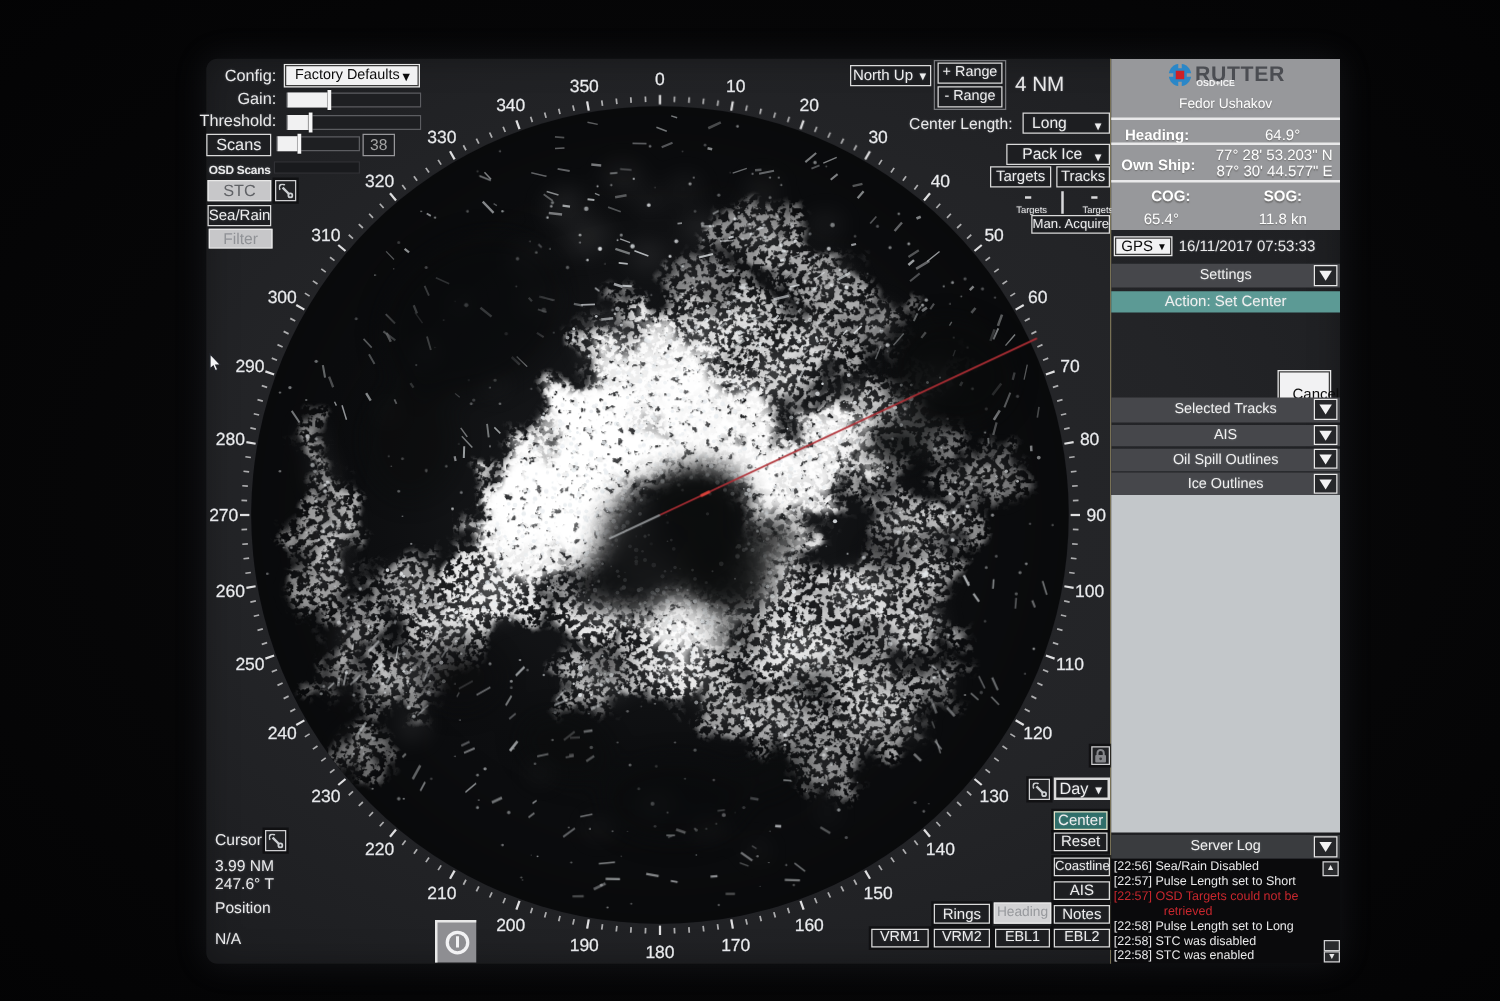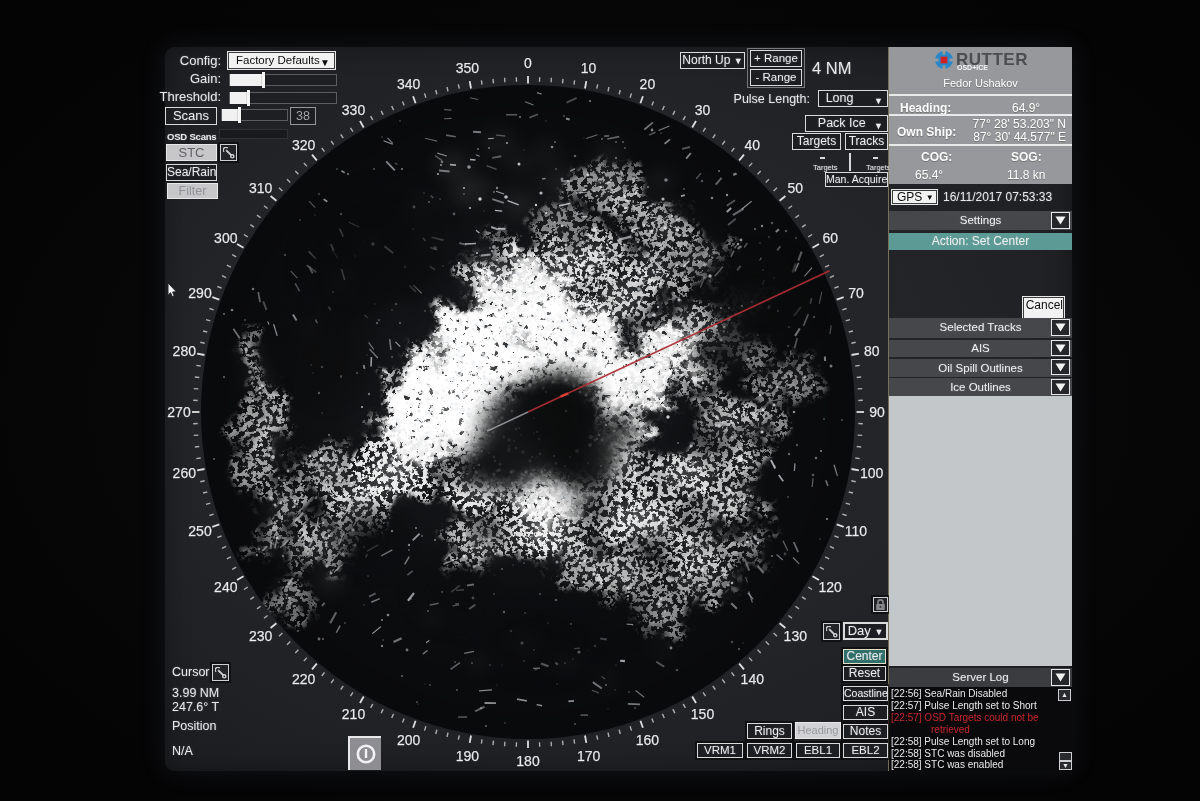--- a/index.html
+++ b/index.html
@@ -2149,21 +2149,21 @@
       </svg>
     </div>
 <div class="btn" style="left:166px;top:164px;width:51px;height:17px;line-height:15px;box-shadow:none;font-size:12px">Sea/Rain</div>
 <div class="ltbtn" style="left:167px;top:183px;width:51px;height:16px;line-height:14px;color:#909296;font-size:12.5px">Filter</div>
 
 <div class="btn" style="left:680px;top:52px;width:65px;height:17px;line-height:15px;font-size:12px;box-shadow:none">North Up&nbsp;<span style="font-size:9px">▼</span></div>
 <div style="position:absolute;left:747px;top:48px;width:58px;height:40px;border:1px solid #77787c"></div>
 <div class="btn" style="left:750px;top:50px;width:52px;height:17px;line-height:15px;font-size:11.5px;box-shadow:none">+ Range</div>
 <div class="btn" style="left:750px;top:69px;width:52px;height:17px;line-height:15px;font-size:11.5px;box-shadow:none">- Range</div>
 <div class="lb" style="left:812px;top:61px;font-size:16.5px">4 NM</div>
-<div class="lb rlb" style="left:710px;top:92px;width:100px;font-size:12.5px">Pulse Length:</div>
+<div class="lb rlb" style="left:710px;top:92px;width:100px;font-size:12.5px">Center Length:</div>
 <div class="btn" style="left:818px;top:90px;width:70px;height:17px;line-height:15px;font-size:12.5px;box-shadow:none">Long<span style="font-size:9px;float:right;margin:3px 4px 0 0">▼</span><span style="margin-left:14px"></span></div>
 <div class="btn" style="left:805px;top:115px;width:83px;height:17px;line-height:15px;font-size:12.5px;box-shadow:none">&nbsp;Pack Ice<span style="font-size:9px;float:right;margin:3px 4px 0 0">▼</span></div>
 <div class="btn" style="left:792px;top:133px;width:49px;height:17px;line-height:15px;font-size:12px;box-shadow:none">Targets</div>
 <div class="btn" style="left:845px;top:133px;width:43px;height:17px;line-height:15px;font-size:12px;box-shadow:none">Tracks</div>
 <div style="position:absolute;left:820px;top:157px;width:5px;height:2px;background:#d8d8da"></div>
 <div class="lb" style="left:813px;top:160px;font-size:7.5px">Targets</div>
 <div style="position:absolute;left:849px;top:153px;width:2px;height:18px;background:#d8d8da"></div>
 <div style="position:absolute;left:873px;top:157px;width:5px;height:2px;background:#d8d8da"></div>
 <div class="lb" style="left:866px;top:160px;font-size:7.5px">Targets</div>
 <div class="btn" style="left:825px;top:172px;width:63px;height:15px;line-height:13px;font-size:10.5px;box-shadow:none">Man. Acquire</div>
@@ -2244,21 +2244,21 @@
 </div>
 <div class="drop" style="left:892px;top:190px;width:45px;height:14px;font-size:12px;line-height:12px;padding-left:4px">GPS <span style="font-size:8px;vertical-align:1px">▼</span></div>
 <div class="lb" style="left:943px;top:190px;font-size:12px">16/11/2017 07:53:33</div>
 <div class="prow" style="top:211px;height:19px;line-height:19px">Settings</div>
 <div class="parr" style="left:1051px;top:212px;height:17px">
       <svg width="11" height="9">
         <path d="M0.5 0.5 H10.5 L5.5 8.5 Z" fill="#f2f2f3"></path>
       </svg>
     </div>
 <div class="prow" style="top:232.5px;height:17px;line-height:17px;background:#5c9a95;font-size:12px">Action: Set Center</div>
-<div class="drop" style="left:1023px;top:297px;width:41px;height:28px;font-size:12px;line-height:14px;text-align:right;padding:0">Cancel</div>
+<div class="drop" style="left:1023px;top:297px;width:41px;height:28px;font-size:12px;line-height:14px;text-align:center;padding:10px">Cancel</div>
 <div class="prow" style="top:318px;height:19.5px;line-height:19px">Selected Tracks</div>
 <div class="parr" style="left:1051px;top:319px;height:17px">
       <svg width="11" height="9">
         <path d="M0.5 0.5 H10.5 L5.5 8.5 Z" fill="#f2f2f3"></path>
       </svg>
     </div>
 <div class="prow" style="top:339.5px;height:17.5px;line-height:17px">AIS</div>
 <div class="parr" style="left:1051px;top:340px;height:16px">
       <svg width="11" height="9">
         <path d="M0.5 0.5 H10.5 L5.5 8.5 Z" fill="#f2f2f3"></path>

